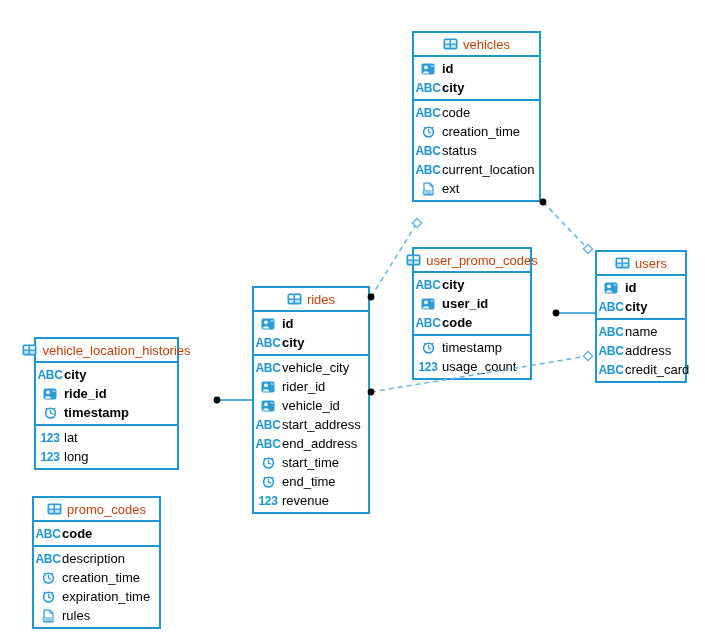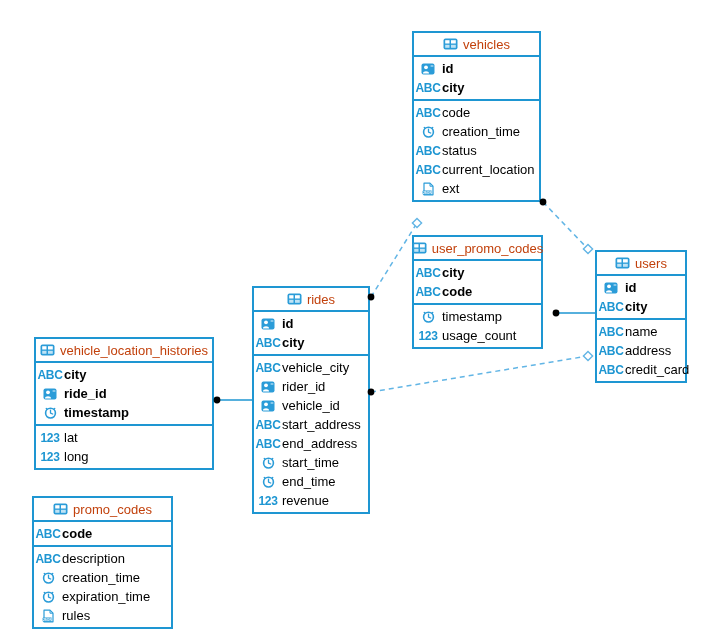--- a/index.html
+++ b/index.html
@@ -104,21 +104,21 @@
     <path d="M2 1.2 H8 L11 4.2 V12.8 H2 Z" fill="#ffffff" stroke="#2b9cd8" stroke-width="1.2" stroke-linejoin="round"></path>
     <path d="M8 1.2 V4.2 H11" fill="none" stroke="#2b9cd8" stroke-width="1"></path>
     <rect x="0.6" y="8.4" width="9.4" height="4.4" rx="1" fill="#2b9cd8"></rect>
     <text x="5.3" y="11.8" font-size="3.4" font-weight="bold" fill="#ffffff" text-anchor="middle" font-family="'Liberation Sans',sans-serif">JSON</text>
   </svg>
             </span>
             <span class="col-label">ext</span>
           </div>
         </div>
   </div>
-      <div class="table-card" style="left: 412px; top: 235px; width: 131px;">
+      <div class="table-card" style="left: 412px; top: 247px; width: 120px;">
     <div class="table-header">
       <span class="header-icon">
             <svg width="15" height="12" viewBox="0 0 15 12">
     <rect x="0.5" y="0.5" width="14" height="11" rx="2" fill="#2b9cd8"></rect>
     <rect x="2.2" y="2.2" width="4.3" height="3.3" fill="#ffffff"></rect>
     <rect x="8" y="2.2" width="4.8" height="3.3" fill="#ffffff"></rect>
     <rect x="2.2" y="6.8" width="4.3" height="3" fill="#bfe3f5"></rect>
     <rect x="8" y="6.8" width="4.8" height="3" fill="#bfe3f5"></rect>
   </svg>
           </span>
@@ -126,20 +126,31 @@
     </div>
     <div class="section pk">
           <div class="row">
             <span class="icon-slot">
               <span class="txt-icon">ABC</span>
             </span>
             <span class="col-label">city</span>
           </div>
           <div class="row">
             <span class="icon-slot">
+              <svg width="14" height="12" viewBox="0 0 14 12">
+    <rect x="0.5" y="0.5" width="13" height="11" rx="2" fill="#2b9cd8"></rect>
+    <circle cx="5" cy="4.3" r="1.9" fill="#ffffff"></circle>
+    <path d="M1.9 10.6 C1.9 7.6 8.1 7.6 8.1 10.6 Z" fill="#ffffff"></path>
+    <rect x="9.6" y="2.4" width="2.8" height="1.2" fill="#bfe3f5"></rect>
+  </svg>
+            </span>
+            <span class="col-label">user_id</span>
+          </div>
+          <div class="row">
+            <span class="icon-slot">
               <span class="txt-icon">ABC</span>
             </span>
             <span class="col-label">code</span>
           </div>
         </div>
     <div class="section cols">
           <div class="row">
             <span class="icon-slot">
               <svg width="13" height="13" viewBox="0 0 13 13">
     <path d="M2.3 2.4 L3.5 3.5 M10.7 2.4 L9.5 3.5" stroke="#2b9cd8" stroke-width="1.4" stroke-linecap="round"></path>
@@ -304,21 +315,21 @@
             <span class="col-label">end_time</span>
           </div>
           <div class="row">
             <span class="icon-slot">
               <span class="txt-icon">123</span>
             </span>
             <span class="col-label">revenue</span>
           </div>
         </div>
   </div>
-      <div class="table-card" style="left: 34px; top: 337px; width: 180px;">
+      <div class="table-card" style="left: 34px; top: 337px; width: 145px;">
     <div class="table-header">
       <span class="header-icon">
             <svg width="15" height="12" viewBox="0 0 15 12">
     <rect x="0.5" y="0.5" width="14" height="11" rx="2" fill="#2b9cd8"></rect>
     <rect x="2.2" y="2.2" width="4.3" height="3.3" fill="#ffffff"></rect>
     <rect x="8" y="2.2" width="4.8" height="3.3" fill="#ffffff"></rect>
     <rect x="2.2" y="6.8" width="4.3" height="3" fill="#bfe3f5"></rect>
     <rect x="8" y="6.8" width="4.8" height="3" fill="#bfe3f5"></rect>
   </svg>
           </span>
@@ -361,21 +372,21 @@
             <span class="col-label">lat</span>
           </div>
           <div class="row">
             <span class="icon-slot">
               <span class="txt-icon">123</span>
             </span>
             <span class="col-label">long</span>
           </div>
         </div>
   </div>
-      <div class="table-card" style="left: 32px; top: 496px; width: 141px;">
+      <div class="table-card" style="left: 32px; top: 496px; width: 129px;">
     <div class="table-header">
       <span class="header-icon">
             <svg width="15" height="12" viewBox="0 0 15 12">
     <rect x="0.5" y="0.5" width="14" height="11" rx="2" fill="#2b9cd8"></rect>
     <rect x="2.2" y="2.2" width="4.3" height="3.3" fill="#ffffff"></rect>
     <rect x="8" y="2.2" width="4.8" height="3.3" fill="#ffffff"></rect>
     <rect x="2.2" y="6.8" width="4.3" height="3" fill="#bfe3f5"></rect>
     <rect x="8" y="6.8" width="4.8" height="3" fill="#bfe3f5"></rect>
   </svg>
           </span>

